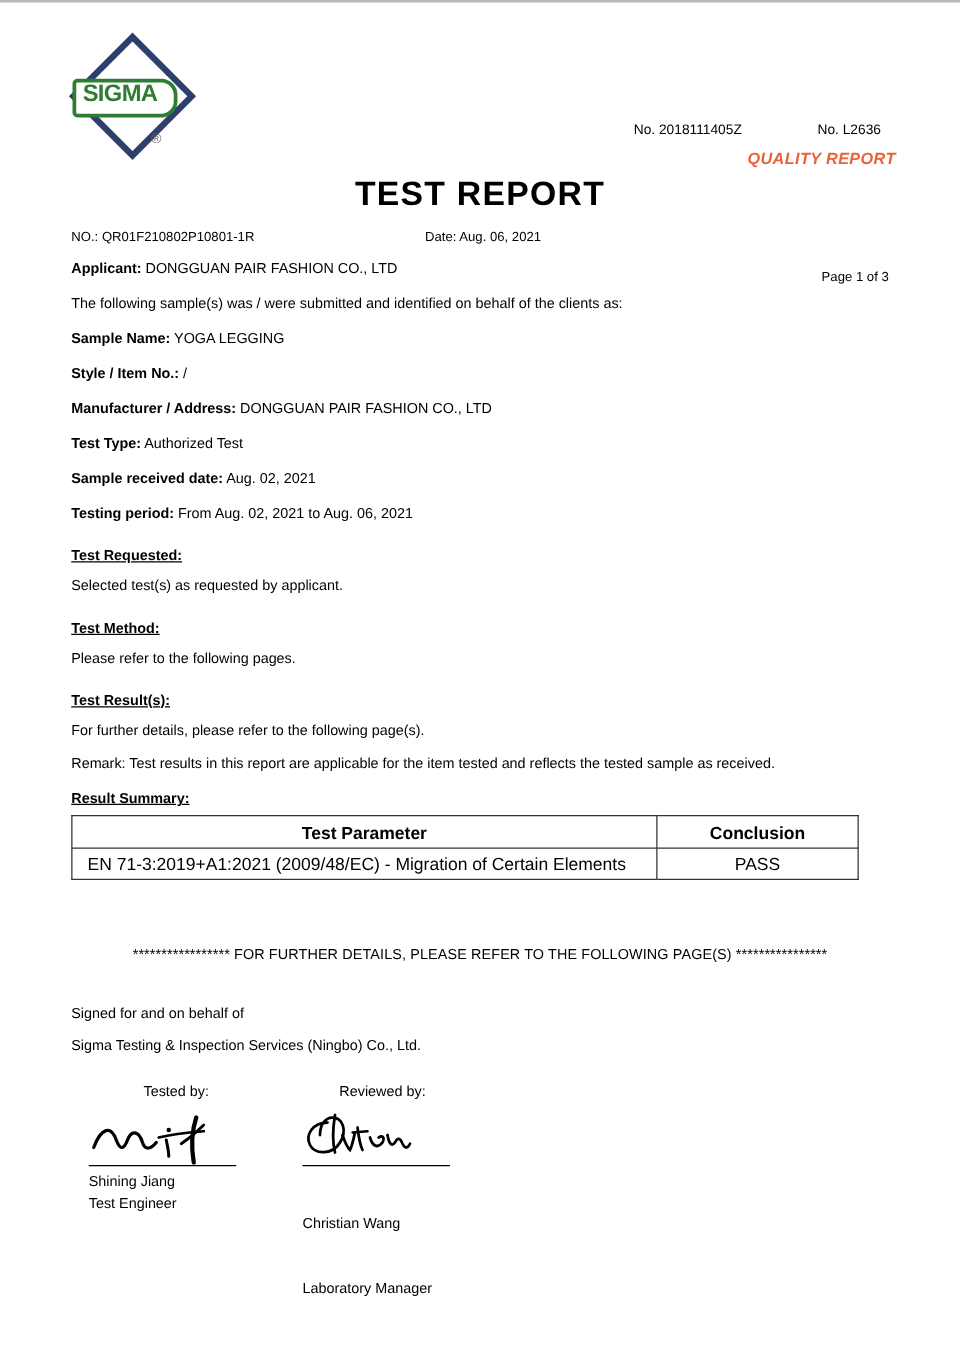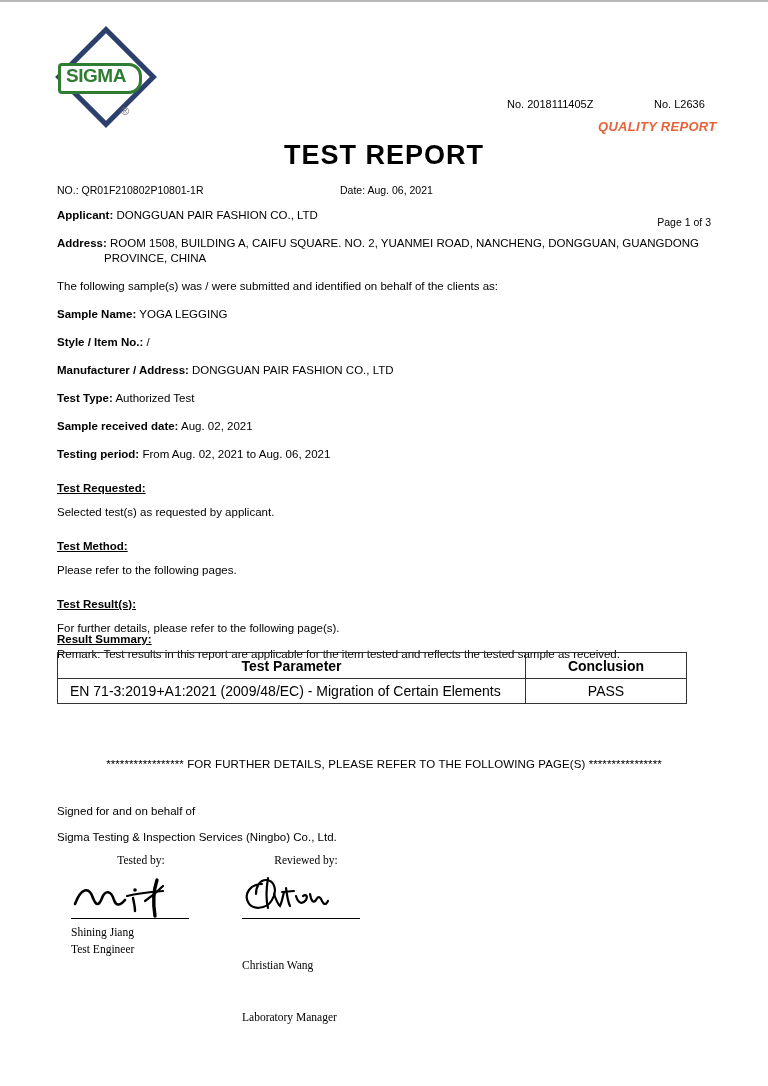--- a/index.html
+++ b/index.html
@@ -211,21 +211,21 @@
     text-align: center;
     font-size: 11.5px;
     letter-spacing: 0.1px;
   }
 
   
   .sign-block { position: absolute; left: 57px; top: 803px; width: 500px; font-size: 11.5px; }
   .sign-line1 { margin: 0 0 14px 0; }
   .sign-line2 { margin: 0 0 8px 0; }
   .sig-cols { position: absolute; left: 57px; top: 852px; width: 500px; }
-  .sig-col { position: absolute; top: 0; width: 200px; font-family: Liberation Serif, serif; }
+  .sig-col { position: absolute; top: 14px; width: 200px; }
   .sig-col-1 { left: 14px; }
   .sig-col-2 { left: 183px; }
   .sig-label { text-align: center; font-size: 11.5px; width: 120px; margin: 0 0 4px 0; }
   .sig-col-1 .sig-label { margin-left: 10px; }
   .sig-col-2 .sig-label { margin-left: 6px; }
   .sig-art { height: 48px; position: relative; }
   .sig-art svg { position: absolute; left: 0; top: 0; }
   .sig-rule { width: 118px; border-bottom: 1px solid #000000; }
   .sig-name { font-size: 11.5px; margin-top: 7px; }
   .sig-role { font-size: 11.5px; margin-top: 5px; }
@@ -263,25 +263,20 @@
     <span class="meta-page">Page 1 of 3</span>
   </div>
 
   <div class="body-block">
 
     <p class="line">
       <b>Applicant:</b>
       <span>DONGGUAN PAIR FASHION CO., LTD</span>
     </p>
 
-    <p class="line">
-      <b>Address:</b>
-      <span>ROOM 1508, BUILDING A, CAIFU SQUARE. NO. 2, YUANMEI ROAD, NANCHENG, DONGGUAN, GUANGDONG</span>
-      <span class="addr-cont">PROVINCE, CHINA</span>
-    </p>
 
     <p class="line">The following sample(s) was / were submitted and identified on behalf of the clients as:</p>
 
     <p class="line">
       <b>Sample Name:</b>
       <span>YOGA LEGGING</span>
     </p>
 
     <p class="line">
       <b>Style / Item No.:</b>

